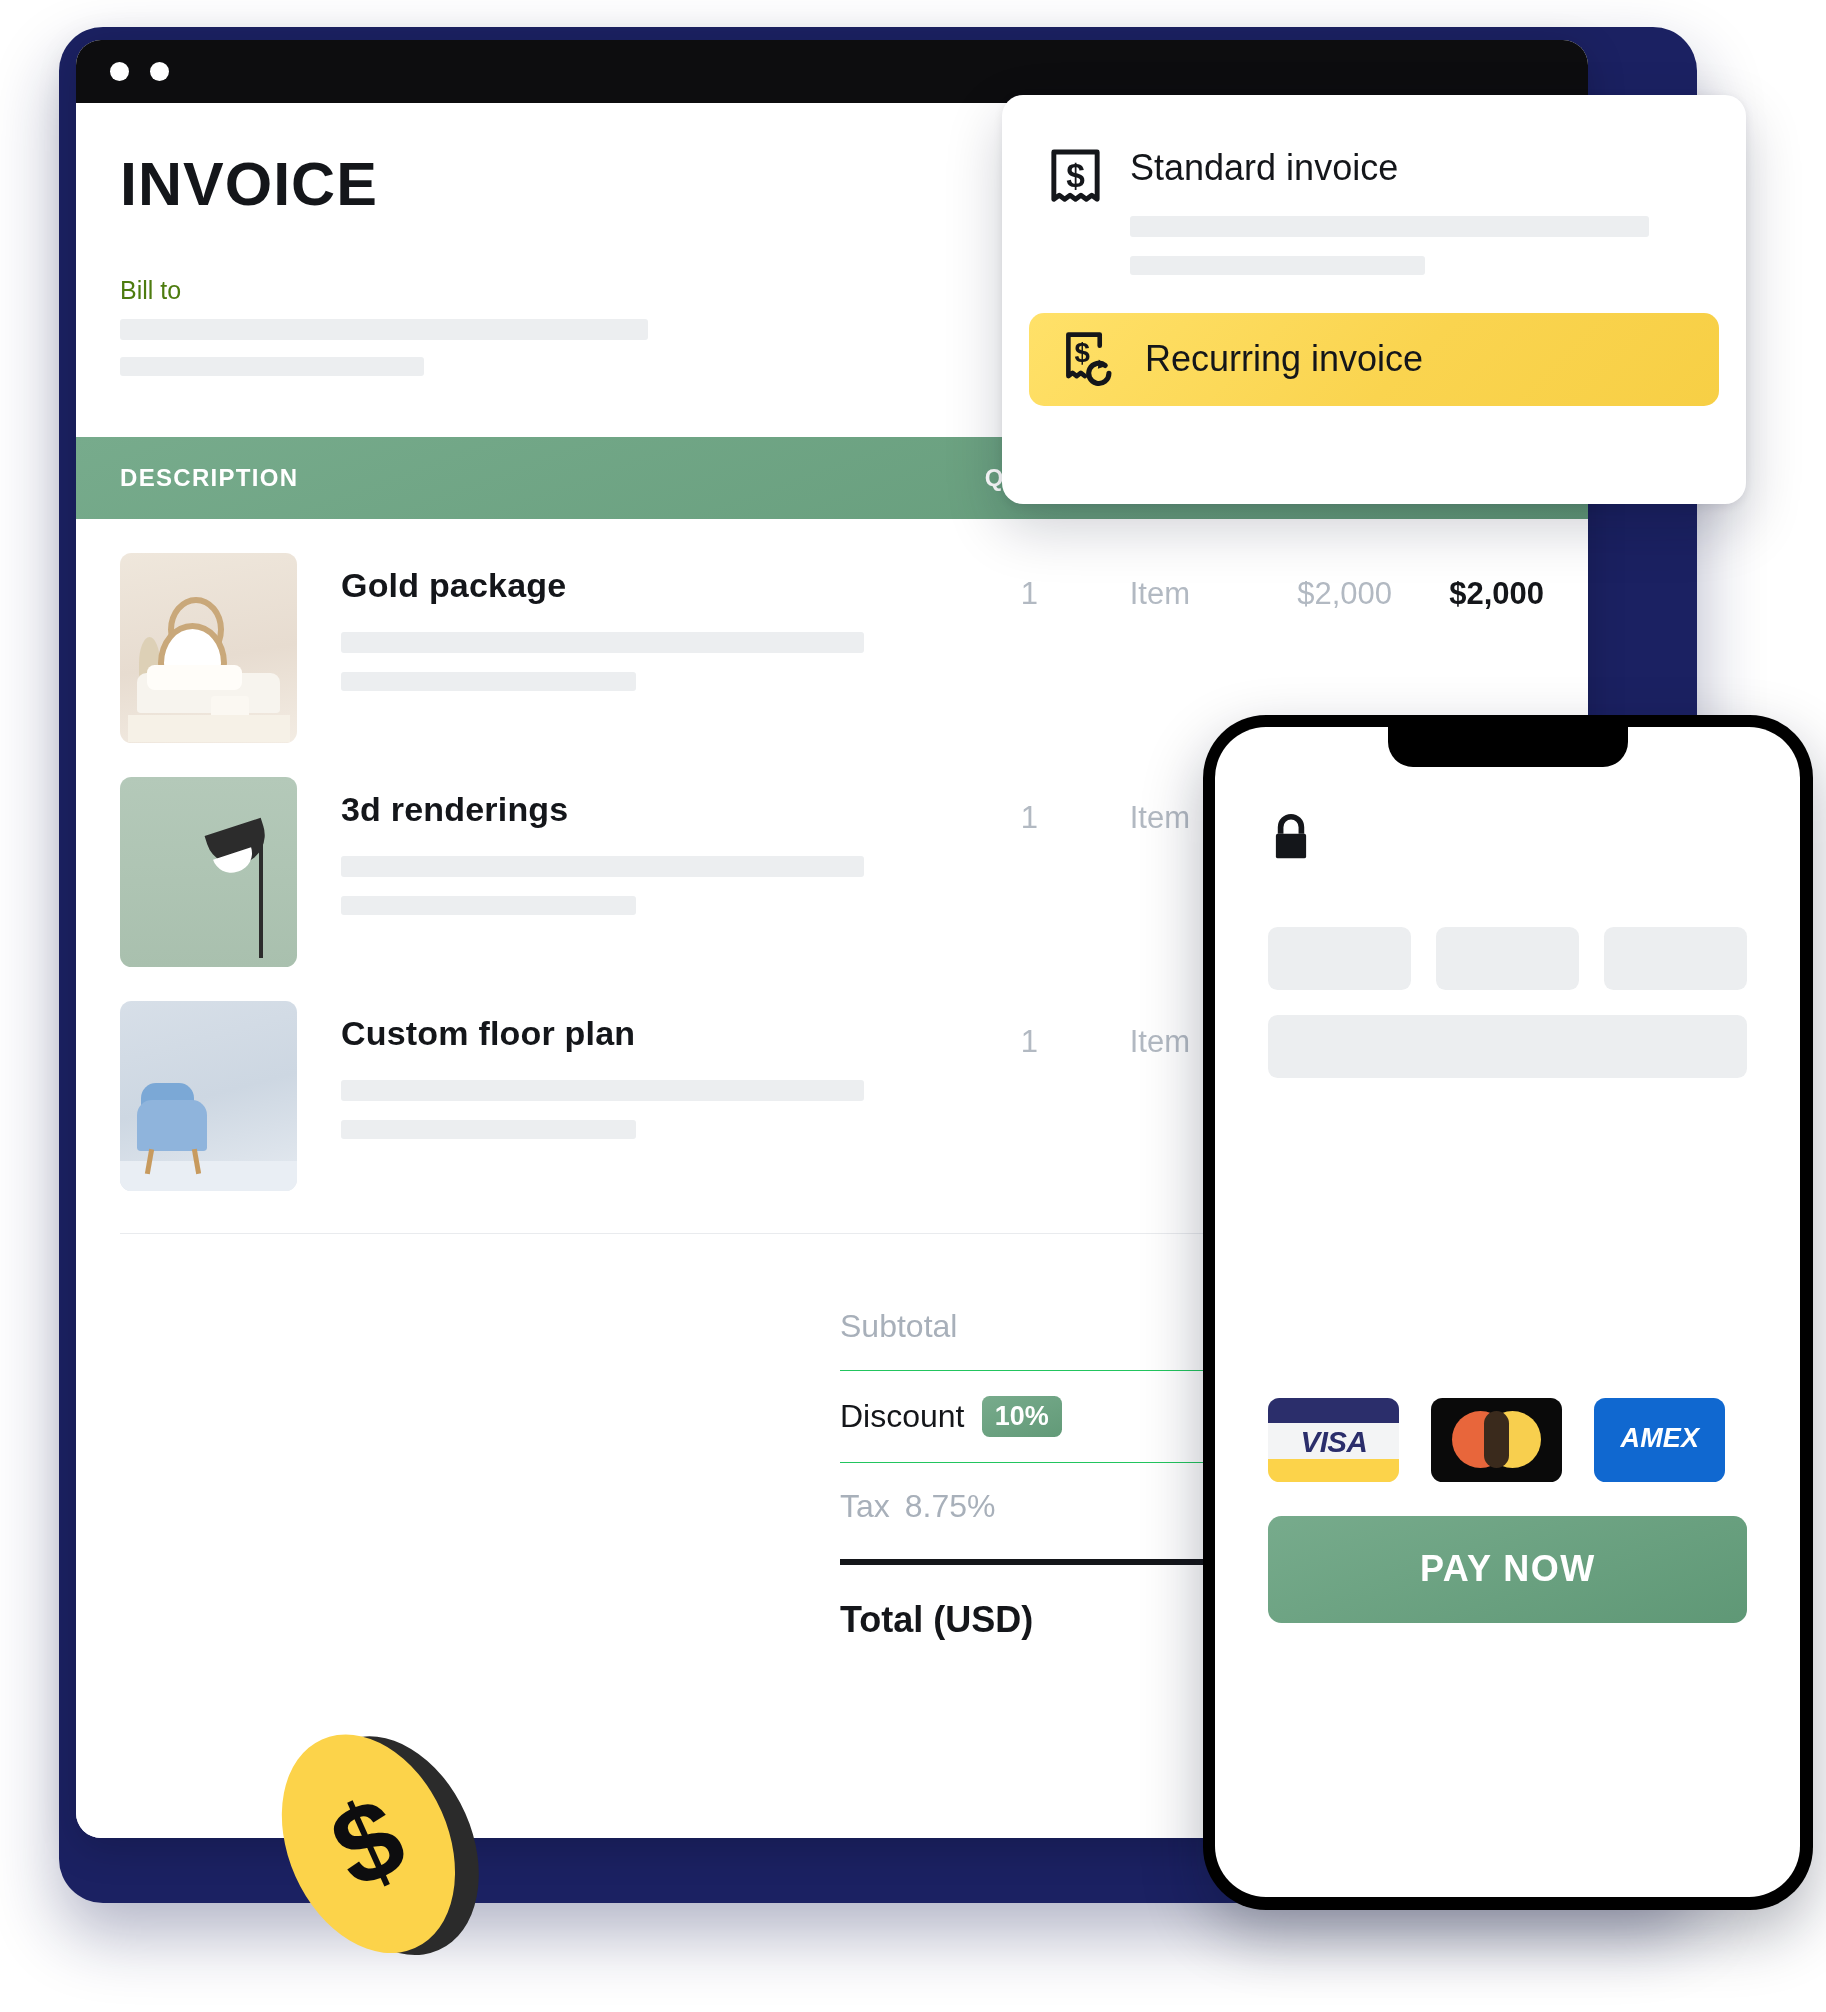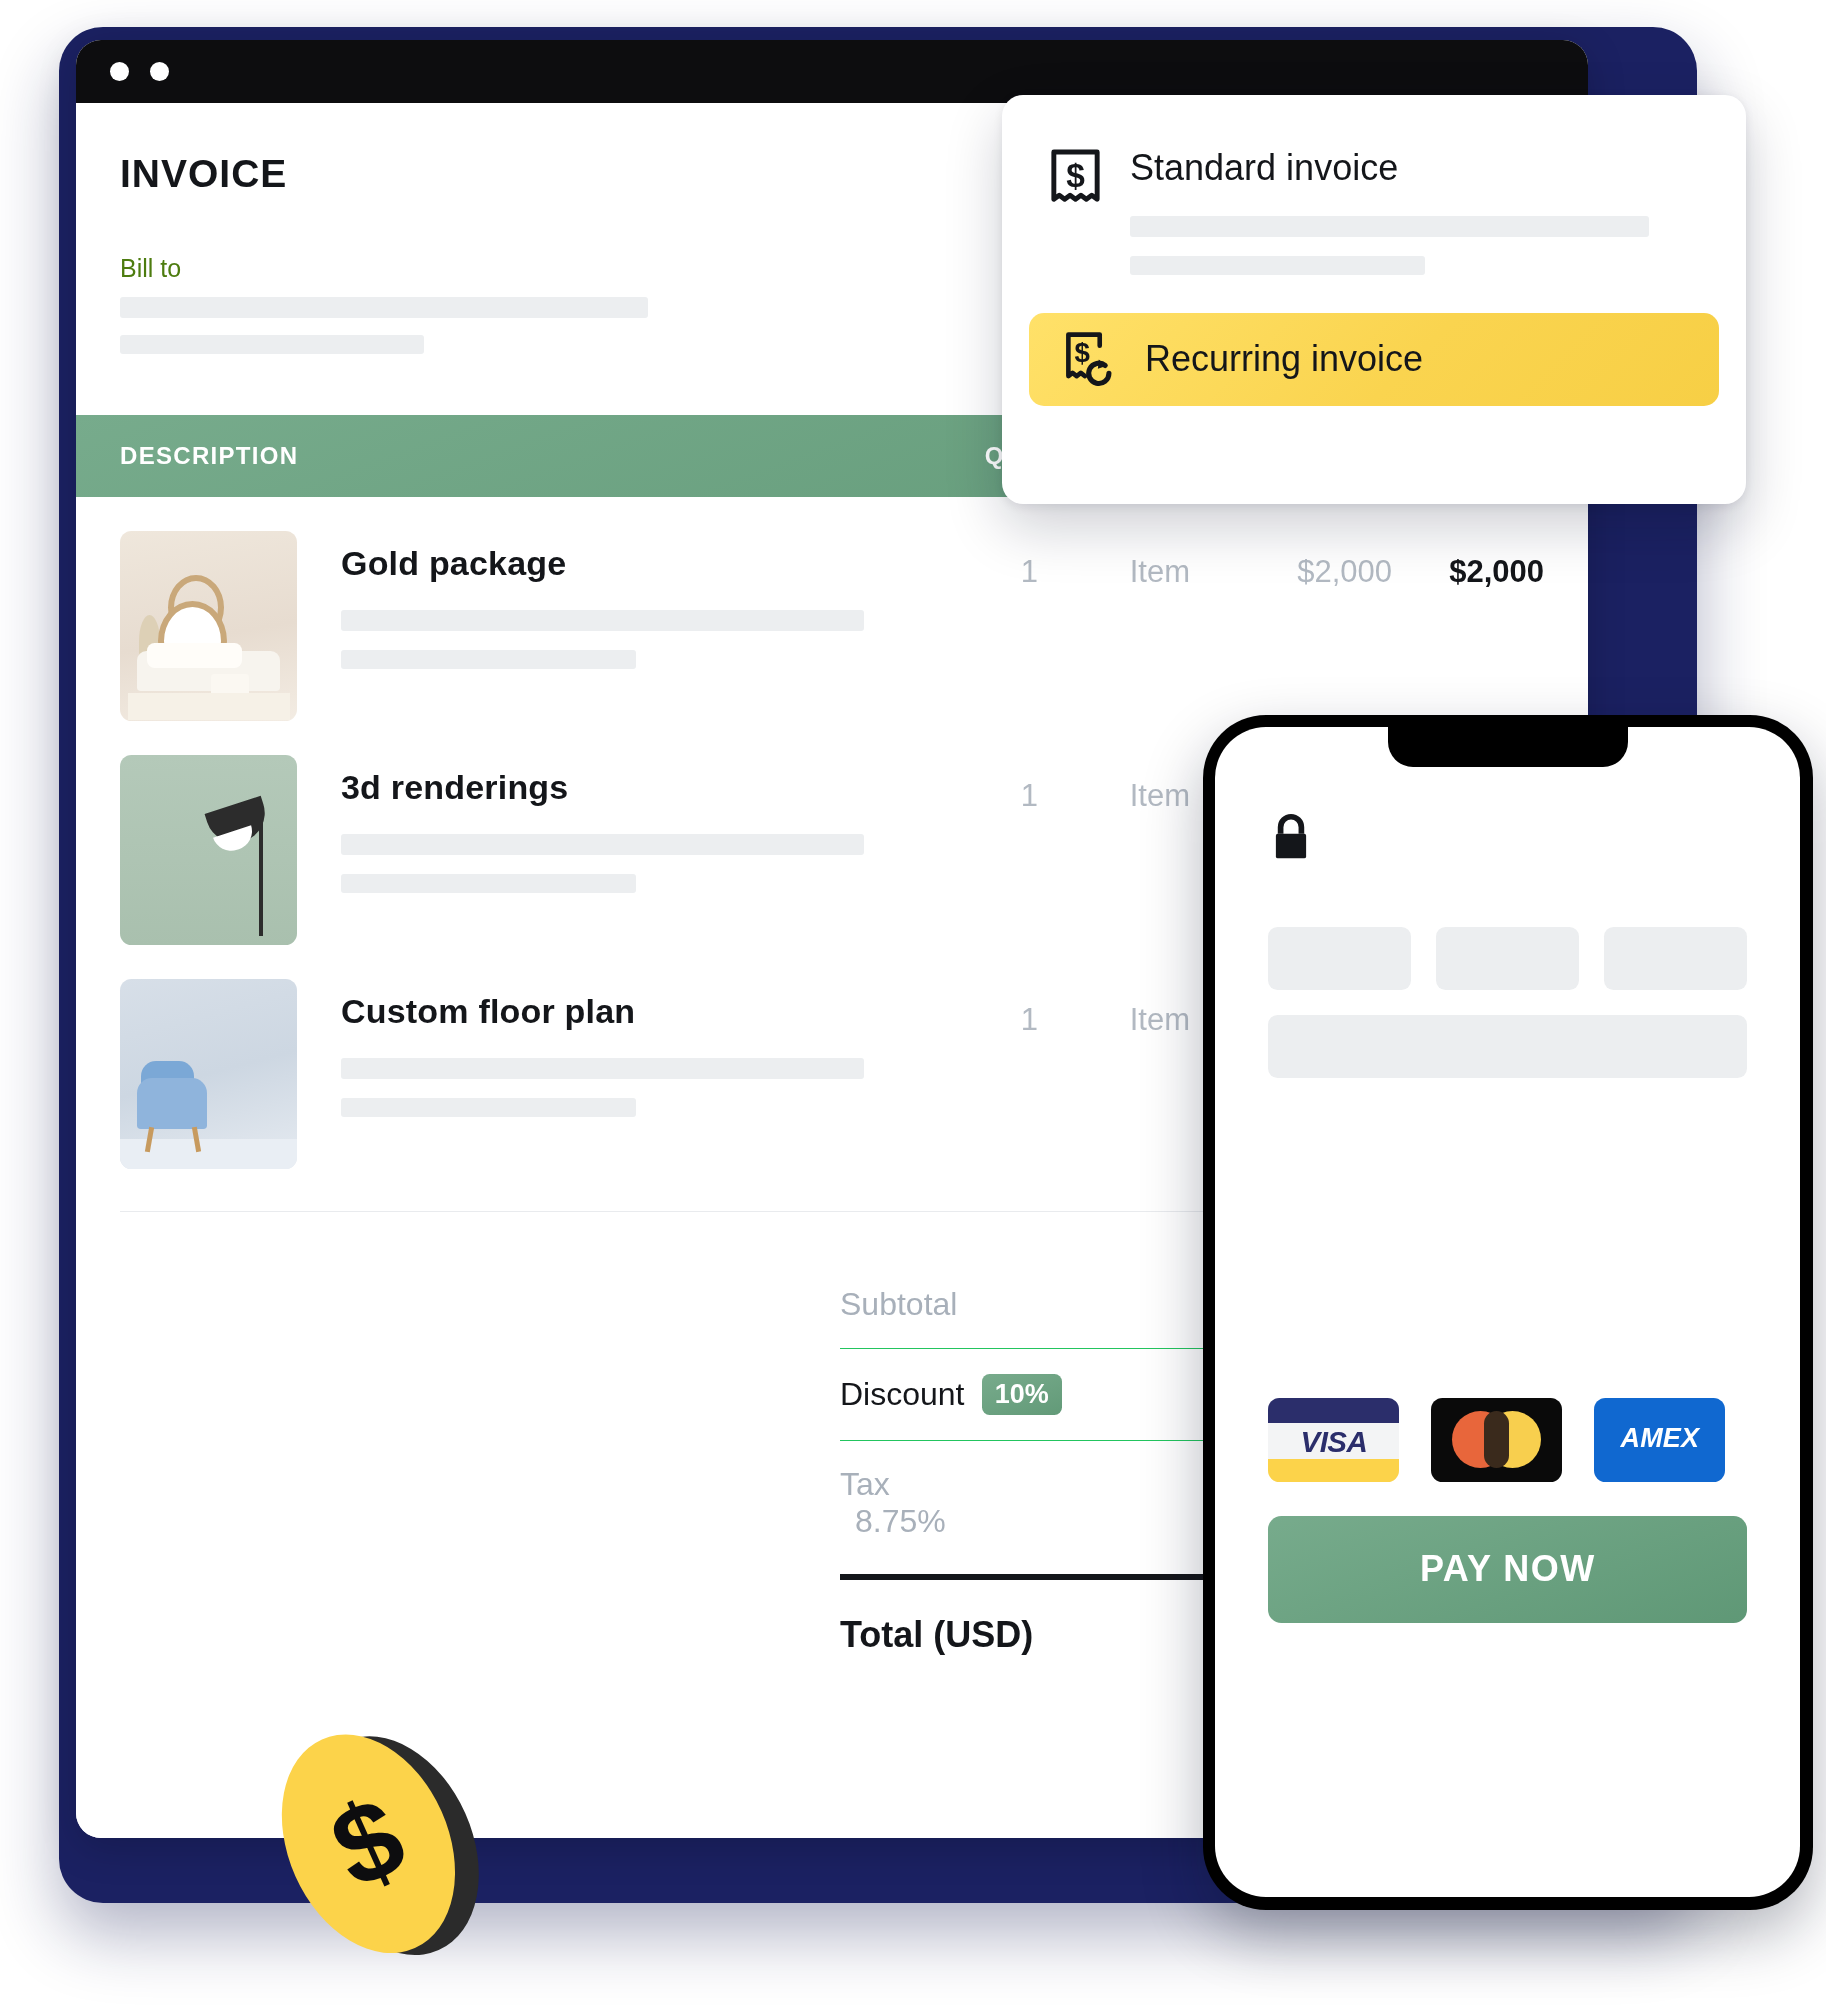--- a/index.html
+++ b/index.html
@@ -25,21 +25,21 @@
     background:#ffffff;border-radius:25px;overflow:hidden;
     box-shadow:0 9.5px 38px rgba(0,0,0,.18);
   }
   .titlebar{height:63px;background:#0d0d0f;display:flex;align-items:center;padding-left:34px;gap:21px;}
   .dot{width:19px;height:19px;border-radius:50%;background:#ffffff;}
 
   .sheet{background:#fff;height:calc(100% - 63px);position:relative;}
 
   .inv-head{padding:51px 44px 0 44px;}
   .inv-title{
-    font-size:39px;font-weight:700;letter-spacing:1px;color:#14161a;
+    font-size:61px;font-weight:700;letter-spacing:1px;color:#14161a;
     line-height:1;margin:0 0 61px 0;
   }
   .billto{font-size:25px;color:#4d7c0f;margin-bottom:14px;}
   .sk{background:#eceef0;border-radius:2.9px;}
   .sk-bill1{width:528px;height:21px;margin-bottom:17px;}
   .sk-bill2{width:304px;height:19px;}
 
   
   .thead{
     margin-top:61px;height:82px;background:#6ba181;
@@ -278,21 +278,21 @@
 
           <div class="tot-row">
             <span style="display:flex;align-items:center;">
               <span class="tl dark">Discount</span>
               <span class="badge">10%</span>
             </span>
             <span class="tv">–$40</span>
           </div>
 
           <div class="tot-row last">
-            <span style="display:flex;align-items:flex-start;flex-direction:column;">
+            <span style="display:flex;align-items:flex-end;">
               <span class="tl">Tax</span>
               <span class="tl tax-pct">8.75%</span>
             </span>
             <span class="tv">$3</span>
           </div>
 
           <div class="tot-sep"></div>
 
           <div class="tot-row last" style="padding-top:34px;">
             <span class="tot-final">Total (USD)</span>

